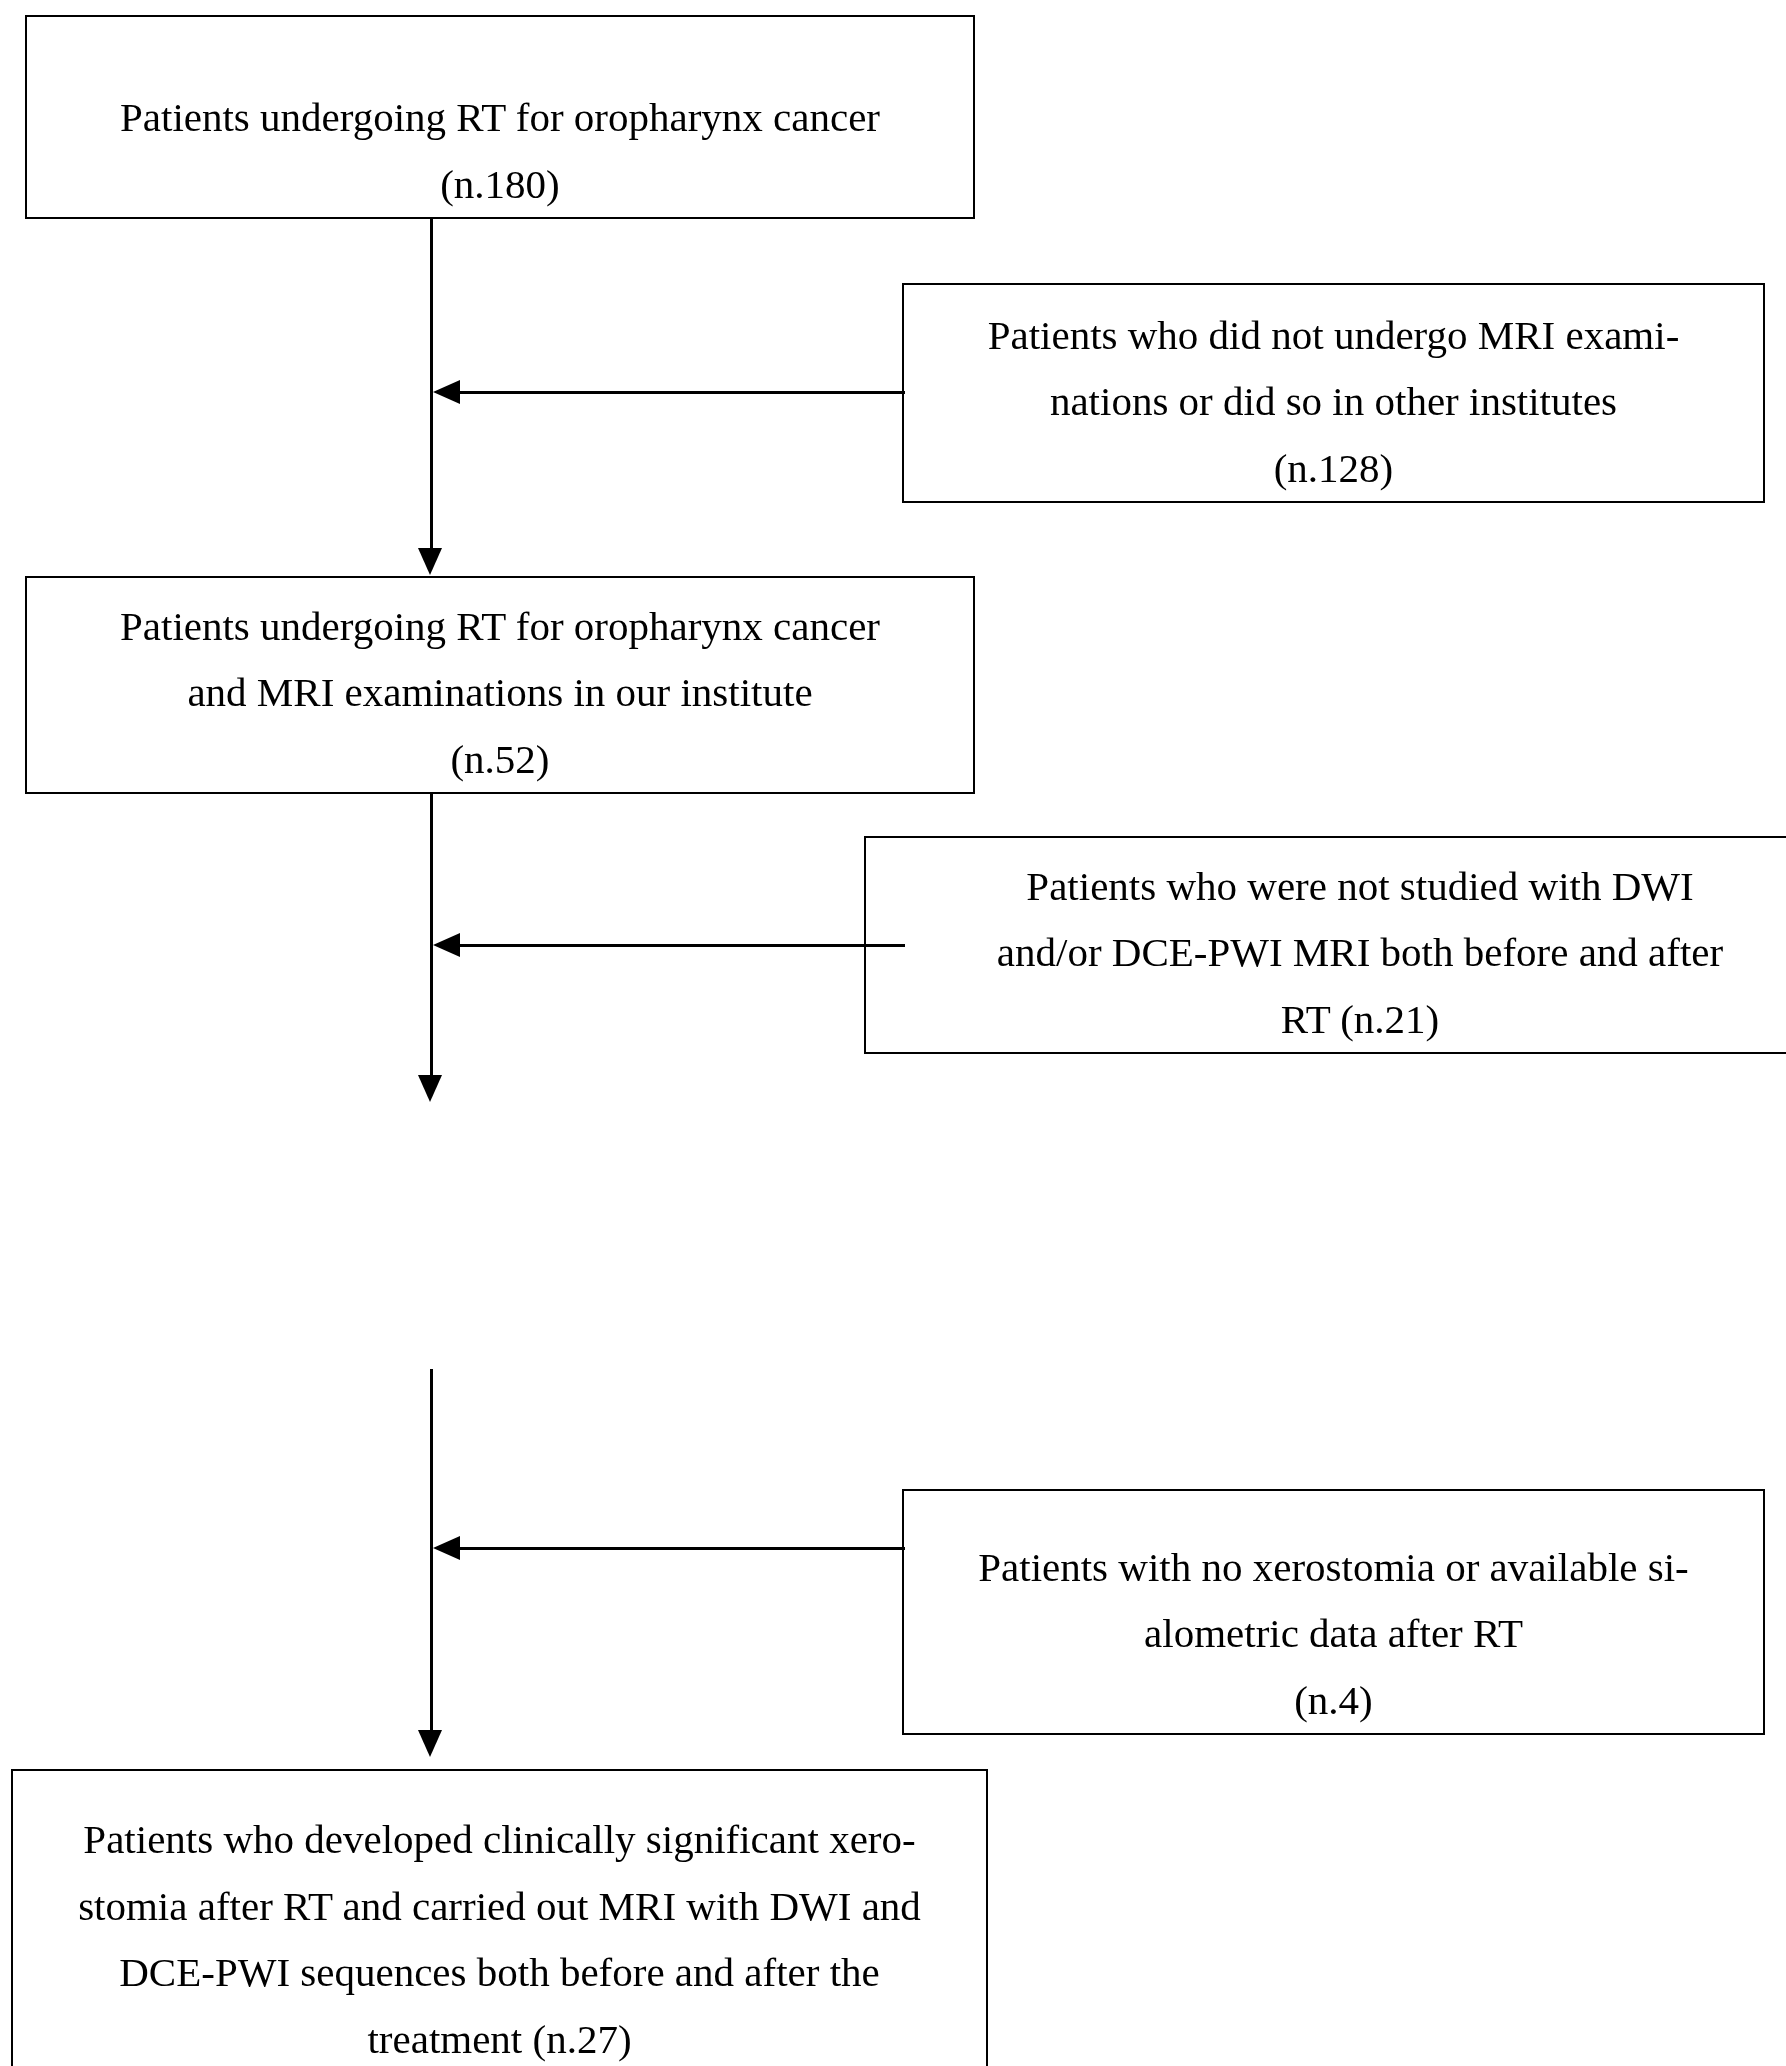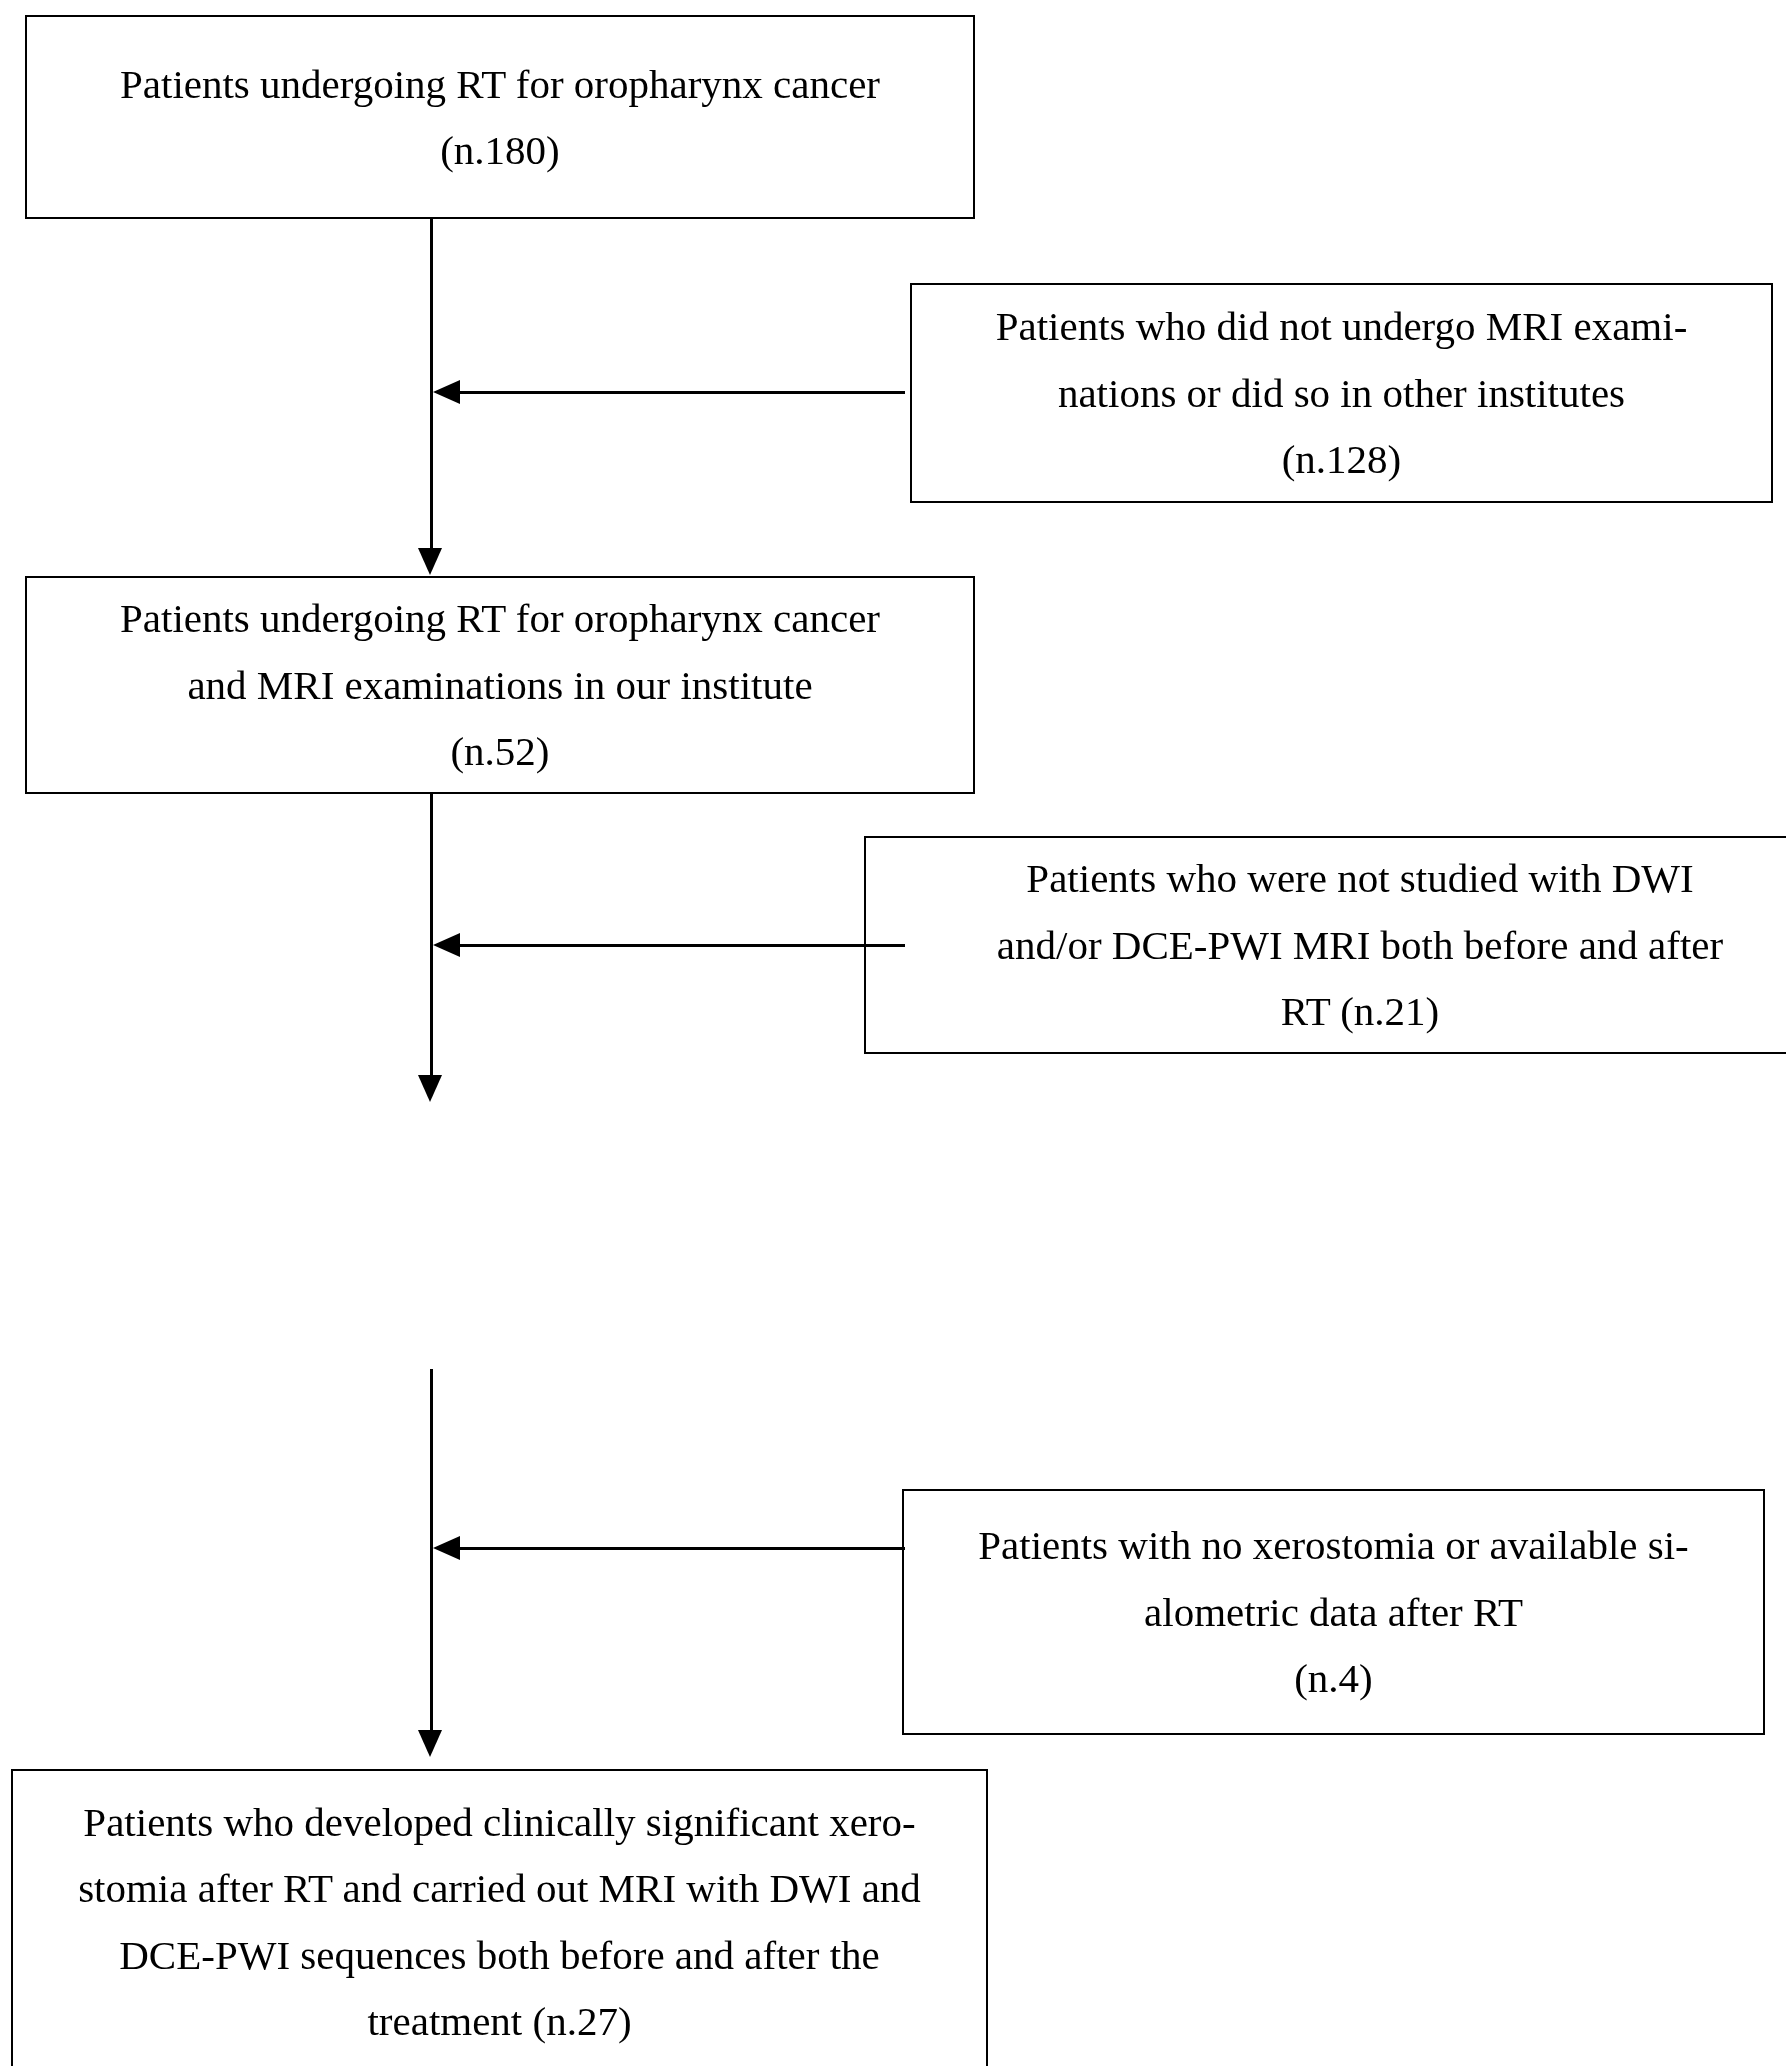--- a/index.html
+++ b/index.html
@@ -14,40 +14,40 @@
     background: #ffffff;
     overflow: hidden;
     font-family: "Liberation Serif", "DejaVu Serif", serif;
   }
   .node {
     position: absolute;
     box-sizing: border-box;
     border: 2.6px solid #000000;
     background: #ffffff;
     display: flex;
-    align-items: center;
+    align-items: flex-end;
     justify-content: center;
     text-align: center;
     color: #000000;
   }
   .node .txt {
     display: block;
     width: 100%;
     padding: 0 15px;
     font-size: 41px;
     line-height: 1.62;
     white-space: pre-line;
   }
   
   #node-enrolled      { left: 25px;  top: 15.3px;   width: 950px; height: 204px; }
   #node-mri-institute { left: 25px;  top: 576px; width: 950px; height: 218px; }
   #node-dwi-dce       { left: 11px;  top: 1102px; width: 977px; height: 267px; }
   #node-final         { left: 11px;  top: 1757px; width: 977px; height: 305px; margin-top: 12px; }
   
-  #node-excl-no-mri    { left: 902px; top: 283px;  width: 863px; height: 220px; margin-left: 8px; }
+  #node-excl-no-mri    { left: 902px; top: 283px;  width: 863px; height: 220px; }
   #node-excl-no-dwi    { left: 864px; top: 836px; width: 992px; height: 218px; }
   #node-excl-no-xero   { left: 902px; top: 1489px; width: 863px; height: 246px; }
 
   
   .vline {
     position: absolute;
     width: 3.1px;
     background: #000000;
   }
   .hline {

